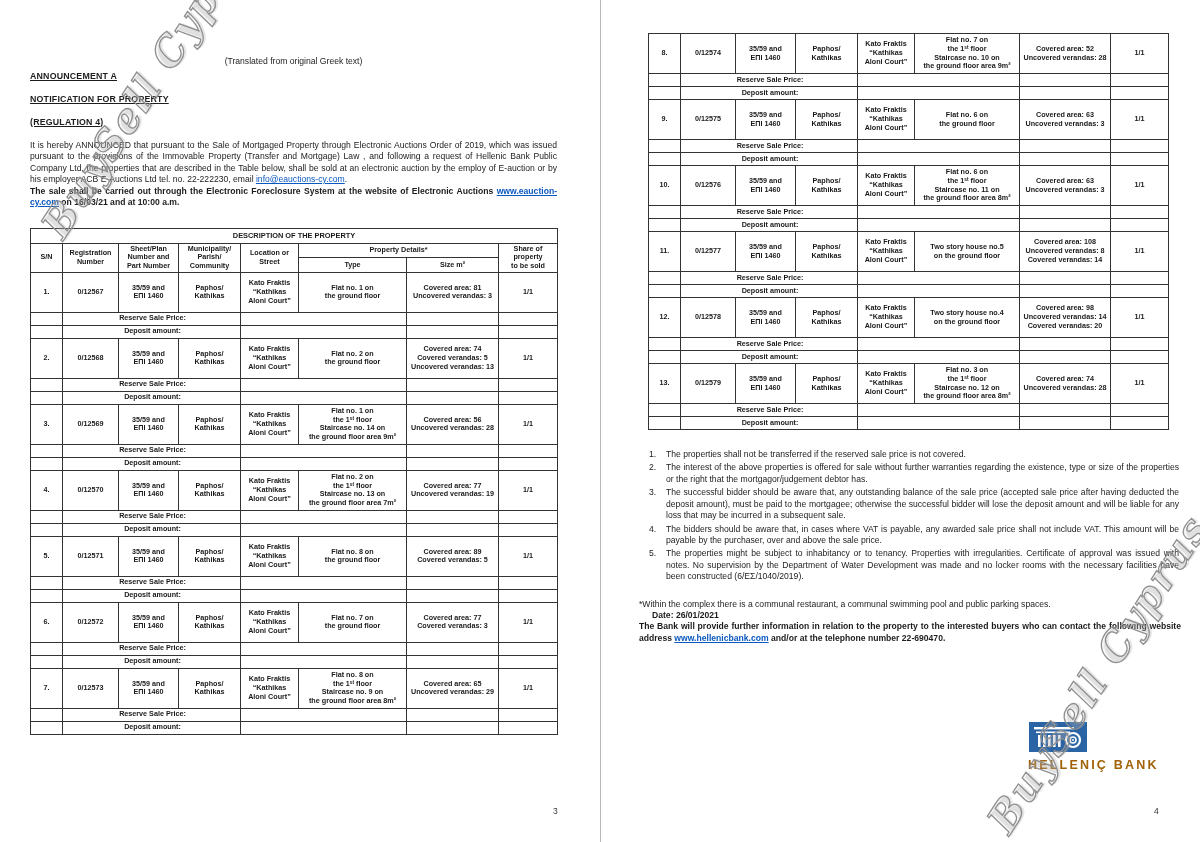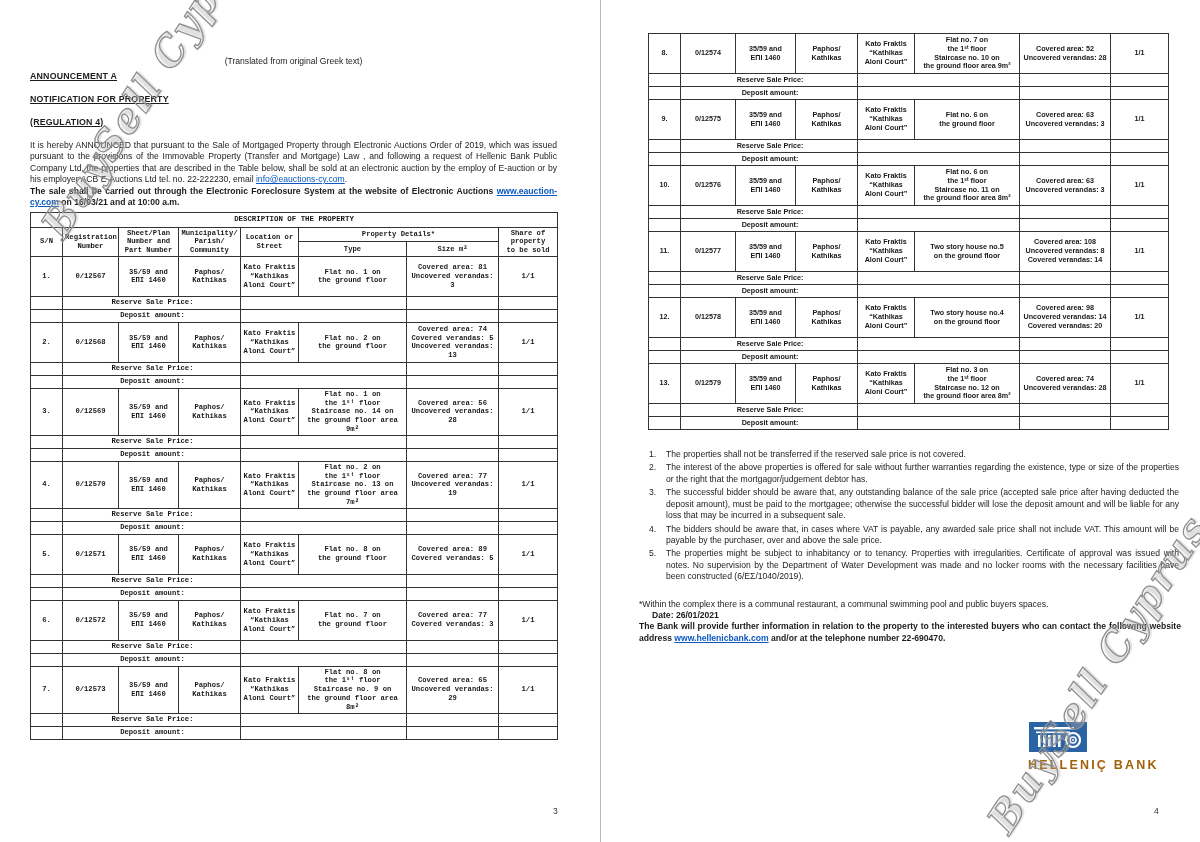--- a/index.html
+++ b/index.html
@@ -18,21 +18,21 @@
   .hd{font-size:8.8px;font-weight:bold;text-decoration:underline;margin:0 0 13px 0;letter-spacing:.2px;}
   p.bodytxt{font-size:8.6px;line-height:1.33;text-align:justify;margin:0;}
   .p1{margin-top:3px;}
   .p2{margin-top:11px;font-weight:bold;}
   .unique{margin-top:23px;font-weight:normal;}
   a.doclink{color:#0a58c0;text-decoration:underline;font-weight:inherit;}
 
   
   table.props{border-collapse:collapse;table-layout:fixed;font-size:7.2px;line-height:1.22;color:#191919;}
   table.props td{border:1px solid #333;padding:1px 2px;text-align:center;vertical-align:middle;overflow:hidden;}
-  .tbl-left{width:527px;margin-top:3px;font-family:Liberation Mono, monospace;}
+  .tbl-left{width:527px;margin-top:19px;}
   .tbl-right{width:520px;margin-left:9px;}
   .pre{white-space:pre-line;}
   .tbl-title{font-weight:bold;height:12px;font-size:7.4px;}
   .hdr{font-weight:bold;}
   .prop-row td{height:37px;font-weight:bold;}
   .sub-row td{height:10px;}
   .sub-label{text-align:right;font-weight:bold;padding-left:4px !important;}
 
   
   ol.notes{counter-reset:n;margin:19px 0 16px 0;padding:0 2px 0 10px;list-style:none;}
@@ -551,21 +551,21 @@
     </table>
 
     <ol class="notes">
       <li>The properties shall not be transferred if the reserved sale price is not covered.</li>
       <li>The interest of the above properties is offered for sale without further warranties regarding the existence, type or size of the properties or the right that the mortgagor/judgement debtor has.</li>
       <li>The successful bidder should be aware that, any outstanding balance of the sale price (accepted sale price after having deducted the deposit amount), must be paid to the mortgagee; otherwise the successful bidder will lose the deposit amount and will be liable for any loss that may be incurred in a subsequent sale.</li>
       <li>The bidders should be aware that, in cases where VAT is payable, any awarded sale price shall not include VAT. This amount will be payable by the purchaser, over and above the sale price.</li>
       <li>The properties might be subject to inhabitancy or to tenancy. Properties with irregularities. Certificate of approval was issued with notes. No supervision by the Department of Water Development was made and no locker rooms with the necessary facilities have been constructed (6/ΕΣ/1040/2019).</li>
     </ol>
 
-    <p class="bodytxt footnote">*Within the complex there is a communal restaurant, a communal swimming pool and public buyers spaces.</p>
+    <p class="bodytxt footnote">*Within the complex there is a communal restaurant, a communal swimming pool and public parking spaces.</p>
 
     <p class="bodytxt dateline">Date: 26/01/2021</p>
 
     <p class="bodytxt bankinfo"><span>The Bank will provide further information in relation to the property to the interested buyers who can contact the following website address </span><a class="doclink" href="#">www.hellenicbank.com</a><span> and/or at the telephone number 22-690470.</span></p>
 
     <div class="logo">
       <svg class="logo-mark" width="58" height="30" viewBox="0 0 58 30" xmlns="http://www.w3.org/2000/svg">
         <rect x="0" y="0" width="58" height="30" fill="#2a64a5"></rect>
         <rect x="5" y="5" width="40" height="2.4" fill="#ffffff"></rect>
         <rect x="7" y="9.5" width="34" height="1.6" fill="#ffffff"></rect>

